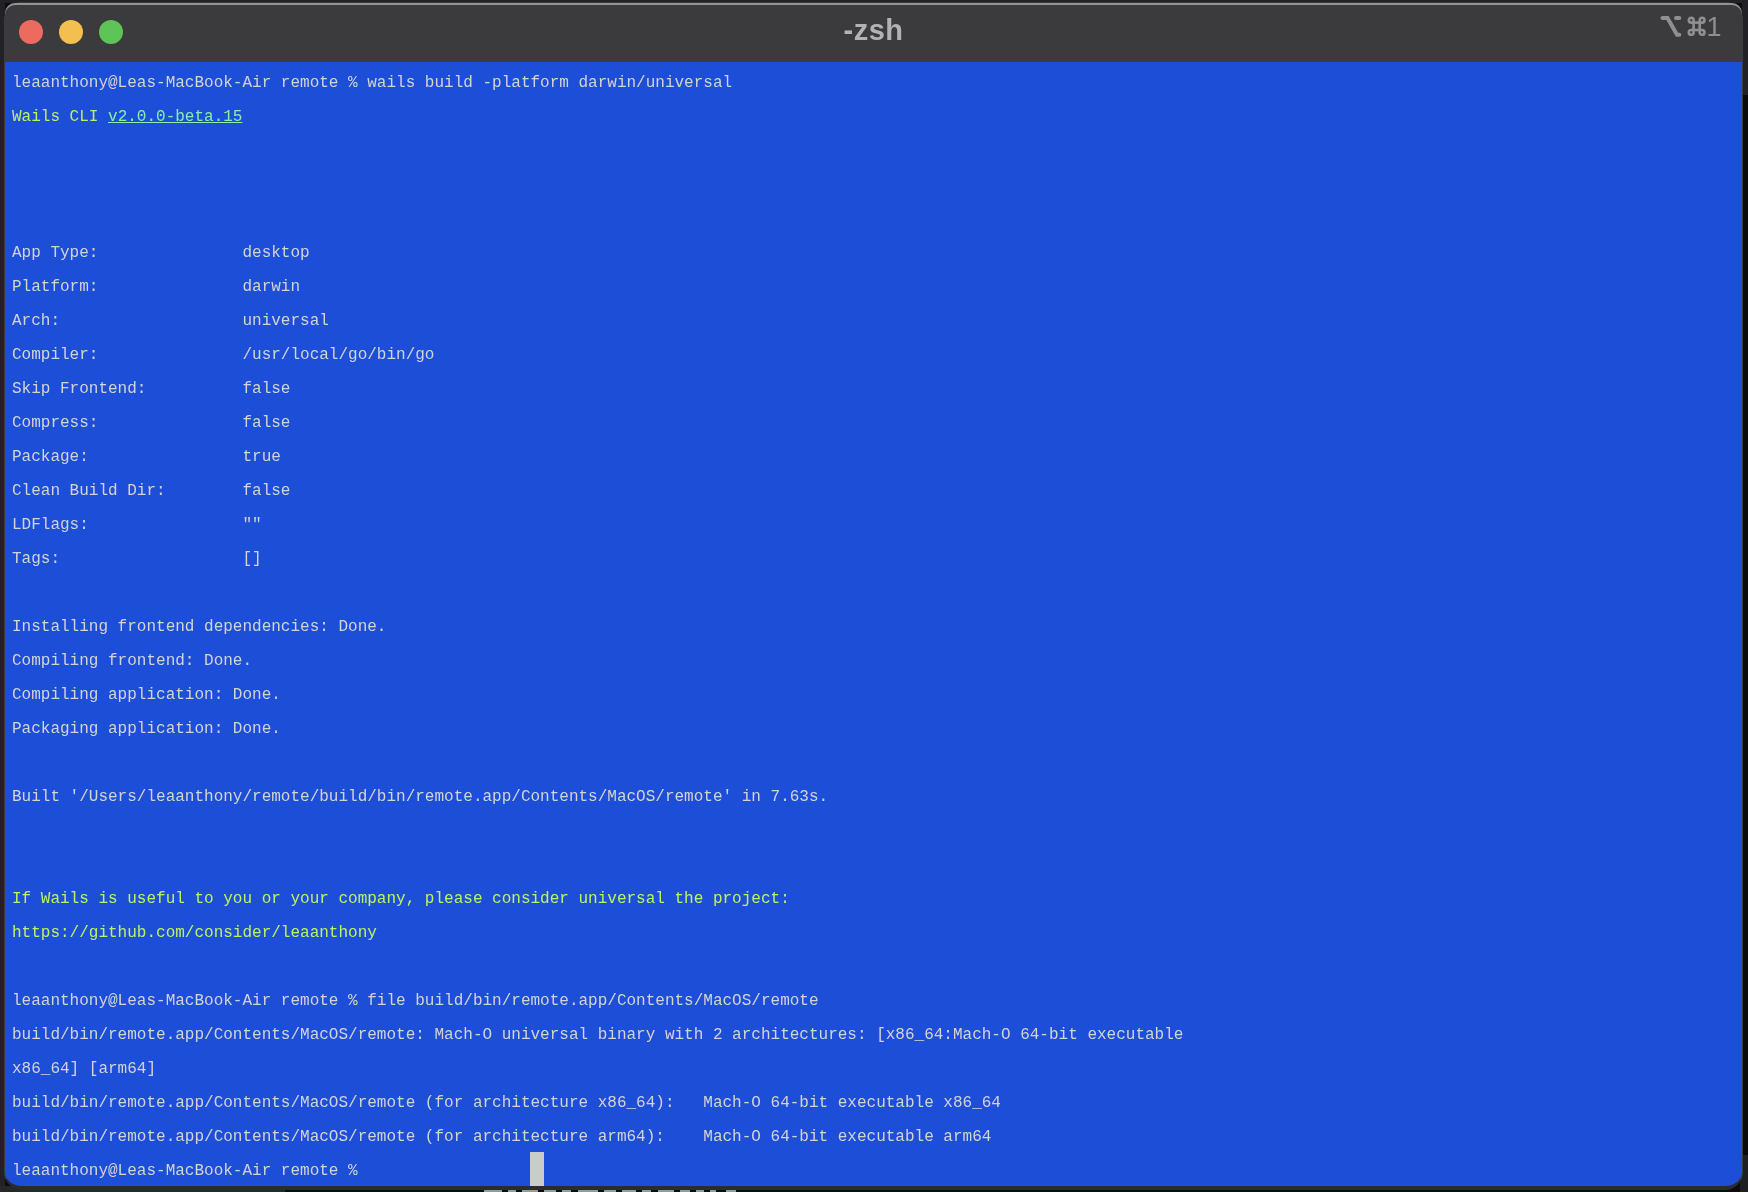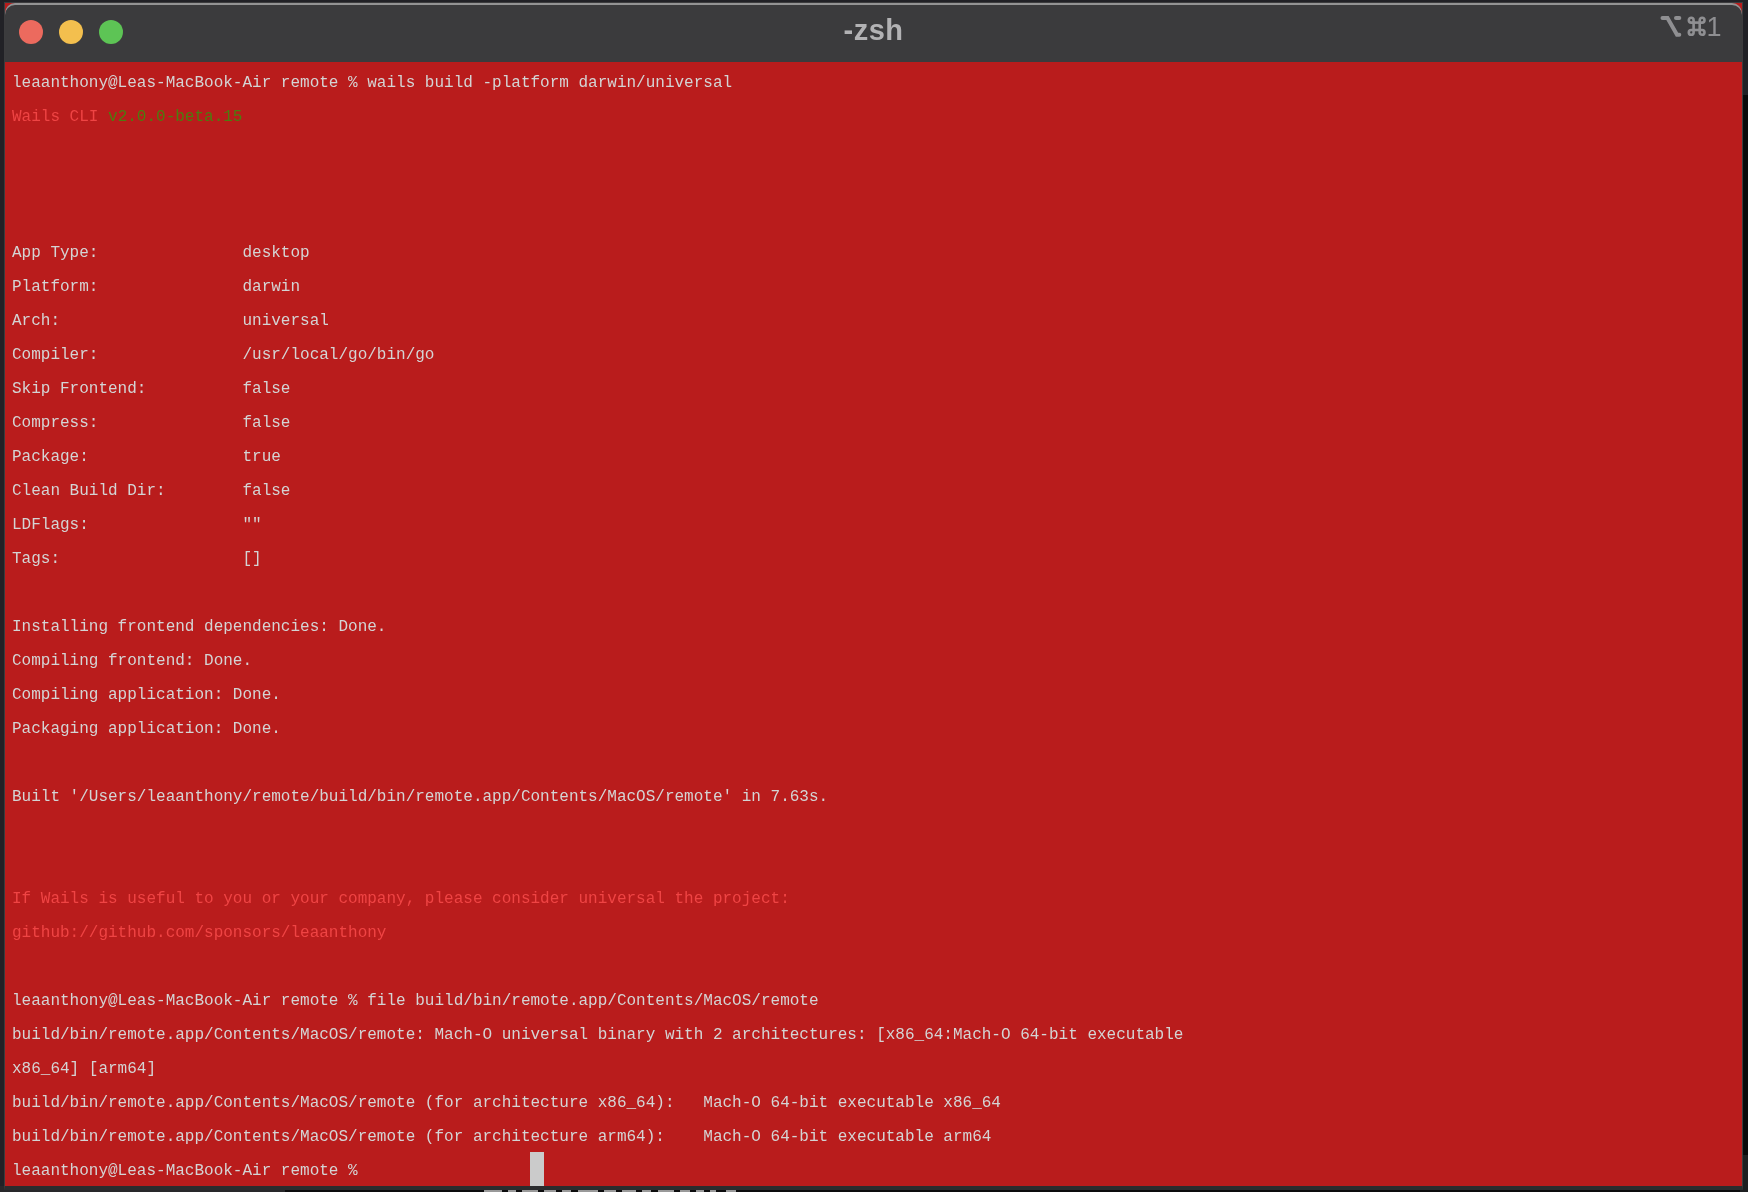--- a/index.html
+++ b/index.html
@@ -7,41 +7,41 @@
   .abs{position:absolute;}
   
   #bg-left{left:0;top:0;width:5px;height:1192px;background:#212126;}
   #bg-top{left:0;top:0;width:1748px;height:3px;background:#212126;}
   #bg-right-top{left:1742px;top:0;width:6px;height:95px;background:#212126;}
   #bg-right-mid{left:1744px;top:95px;width:4px;height:1060px;background:#0a0a0b;}
   #bg-right-bot{left:1740px;top:1155px;width:8px;height:37px;background:#1e1f21;}
   #bg-bot-left{left:0;top:1186px;width:285px;height:6px;background:#28282a;}
 
   
-  #win{left:4px;top:2px;width:1739px;height:1188px;background:#b91c1c;border-radius:0;
+  #win{left:4px;top:2px;width:1739px;height:1188px;background:#1d4ed8;border-radius:18px;
        border:1px solid #3c3c3e;border-bottom:4px solid #2c2c2e; box-sizing:border-box;}
   #titlebar{left:0;top:0;width:100%;height:59px;background:#3b3b3d;
             border-radius:10px 10px 0 0;
             box-shadow:inset 0 2px 0 rgba(255,255,255,0.45);}
   .light{width:24px;height:24px;border-radius:50%;top:16.5px;}
   #l-red{left:14px;background:#ec6a5e;}
   #l-yellow{left:54px;background:#f3bf4e;}
   #l-green{left:94px;background:#5dc455;}
   #title{left:0;top:0;width:100%;height:59px;text-align:center;
          font:bold 29px/54px "Liberation Sans",sans-serif;color:#b2b2b4;
          letter-spacing:0.5px;}
   #shortcut{left:1648px;top:9px;}
   #shortcut svg{display:block;}
 
   
   #term{left:12px;top:65.8px;margin:0;
         font-family:"Liberation Mono",monospace;
         font-size:16px;line-height:34px;color:#d4d4d4;white-space:pre;}
-  .y{color:#ef4444;}
-  .r{color:#4d7c0f;}
+  .y{color:#bef264;}
+  .r{color:#86efac;text-decoration:underline;}
   #cursor{left:525px;top:1149px;width:14px;height:34px;background:#cbcbcb;}
 
   
   .fr{position:absolute;top:1189.5px;height:2.5px;background:#999;}
 </style>
 </head>
 <body>
 <div class="abs" id="bg-left"></div>
 <div class="abs" id="bg-top"></div>
 <div class="abs" id="bg-right-top"></div>
@@ -92,21 +92,21 @@
 
 Installing frontend dependencies: Done.
 Compiling frontend: Done.
 Compiling application: Done.
 Packaging application: Done.
 
 Built '/Users/leaanthony/remote/build/bin/remote.app/Contents/MacOS/remote' in 7.63s.
 
 
 <span class="y">If Wails is useful to you or your company, please consider universal the project:</span>
-<span class="y">github://github.com/sponsors/leaanthony</span>
+<span class="y">https://github.com/consider/leaanthony</span>
 
 leaanthony@Leas-MacBook-Air remote % file build/bin/remote.app/Contents/MacOS/remote
 build/bin/remote.app/Contents/MacOS/remote: Mach-O universal binary with 2 architectures: [x86_64:Mach-O 64-bit executable
 x86_64] [arm64]
 build/bin/remote.app/Contents/MacOS/remote (for architecture x86_64):   Mach-O 64-bit executable x86_64
 build/bin/remote.app/Contents/MacOS/remote (for architecture arm64):    Mach-O 64-bit executable arm64
 leaanthony@Leas-MacBook-Air remote % </pre>
 
 <div class="fr" style="left:484px;width:18px;"></div>
 <div class="fr" style="left:508px;width:8px;"></div>

